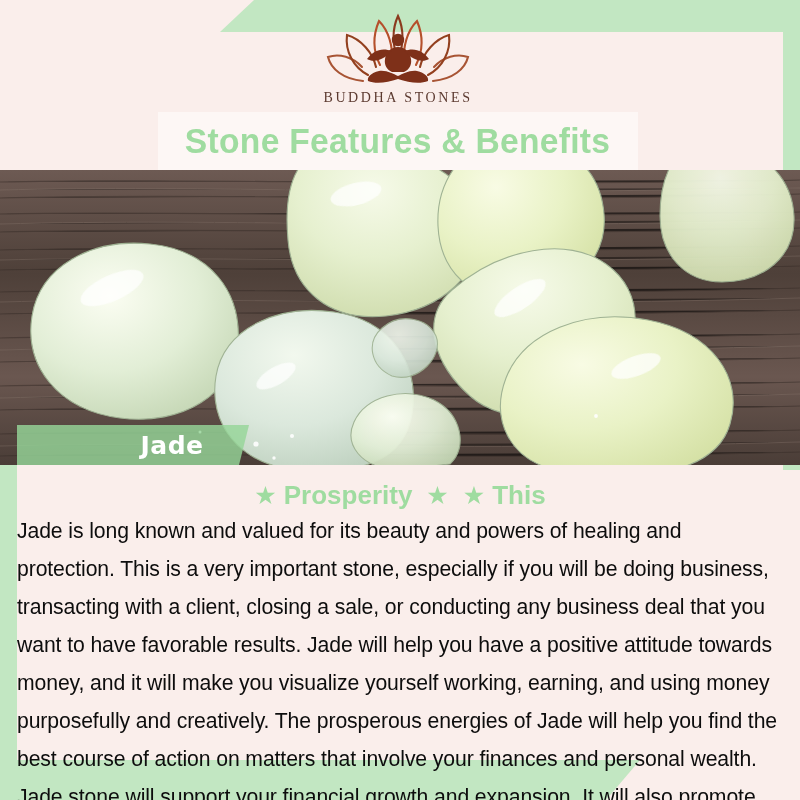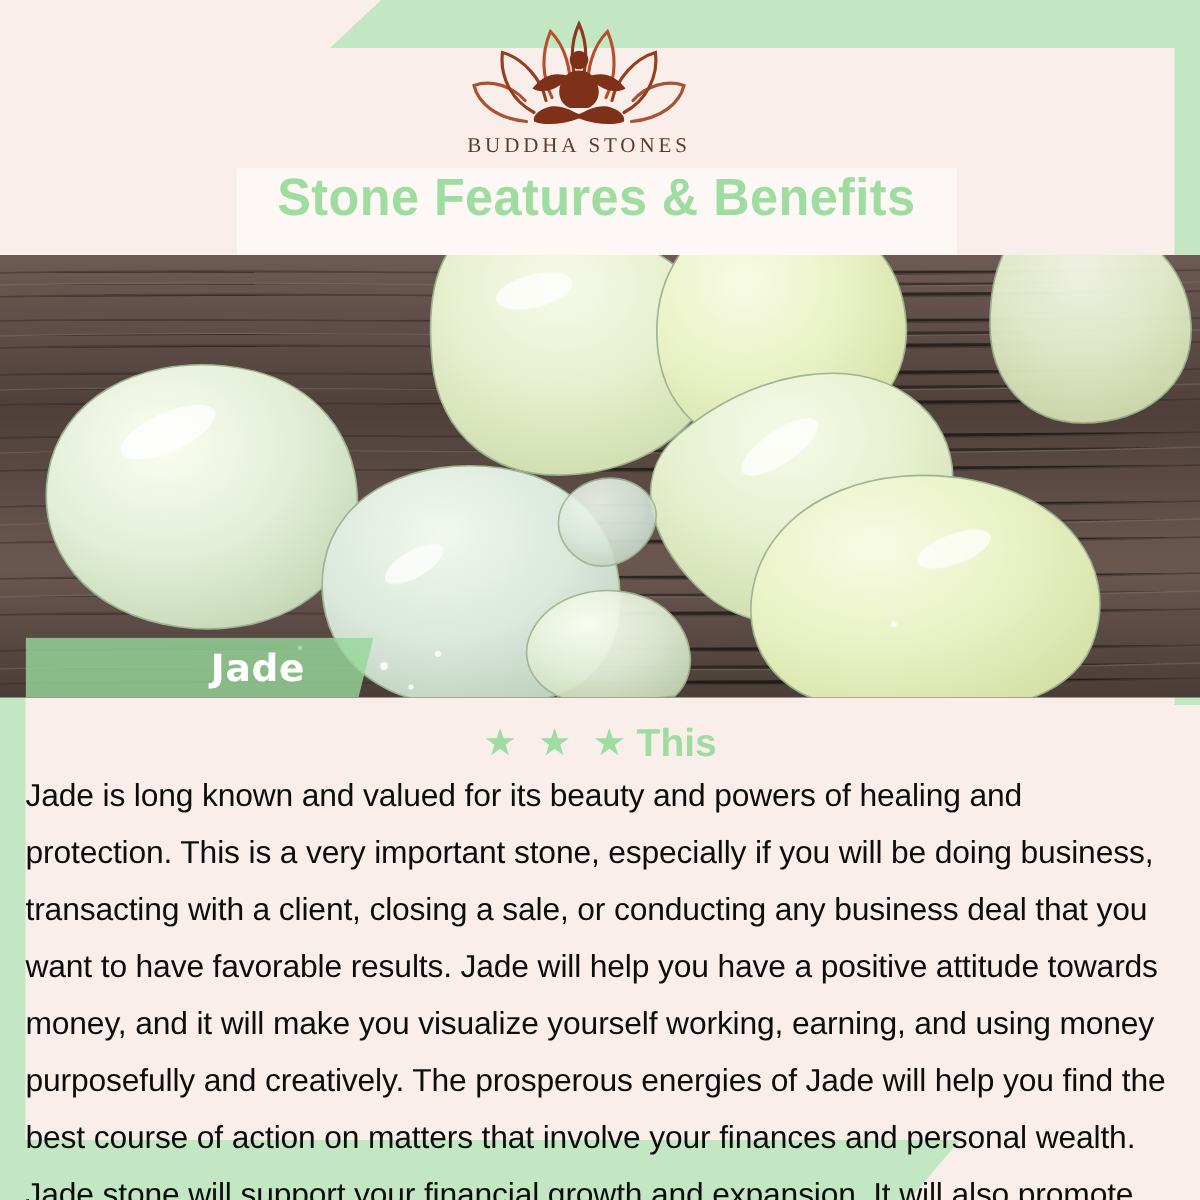--- a/index.html
+++ b/index.html
@@ -29,37 +29,37 @@
   }
   .frame-bottom{
     position:absolute; bottom:0; left:0; width:640px; height:40px;
     background:#c2e7c2;
     clip-path:polygon(0 0, 100% 0, calc(100% - 34px) 100%, 0 100%);
     z-index:1;
   }
 
   
   .header{
-    position:absolute; top:0; left:4px; width:764px; height:118px;
+    position:absolute; top:0; left:16px; width:764px; height:118px;
     z-index:3; display:flex; flex-direction:column;
     align-items:center; justify-content:center;
   }
   .logo-wrap{ display:flex; flex-direction:column; align-items:center; }
   .logo-mark{ width:150px; height:74px; display:block; }
   .logo-text{
     font-family:"Liberation Serif", serif;
     font-size:14px; letter-spacing:2.6px; color:#5c3a30;
     margin-top:3px; font-weight:400;
   }
 
   
   .title-banner{
     position:absolute; top:112px; left:158px; width:480px; height:58px;
     background:#fdf7f5; z-index:4;
-    display:flex; justify-content:center;
+    display:flex; align-items:center; justify-content:center;
   }
   .title-text{
     font-family:"Liberation Sans Narrow","Liberation Sans", sans-serif;
     font-weight:bold; font-size:35px; color:#9fdca0;
     letter-spacing:.3px; white-space:nowrap;
     transform:scaleX(0.96); transform-origin:center;
   }
 
   
   .photo{
@@ -249,20 +249,21 @@
   </svg>
 </div>
 
 <div class="jade-band">
   <span class="jade-text">Jade</span>
 </div>
 
 <div class="keywords">
   <span class="kw">
     <span class="star">★</span>
+    <span class="kw-label">Prosperity</span>
   </span>
   <span class="kw">
     <span class="star">★</span>
   </span>
   <span class="kw">
     <span class="star">★</span>
     <span class="kw-label">This</span>
   </span>
 </div>
 

